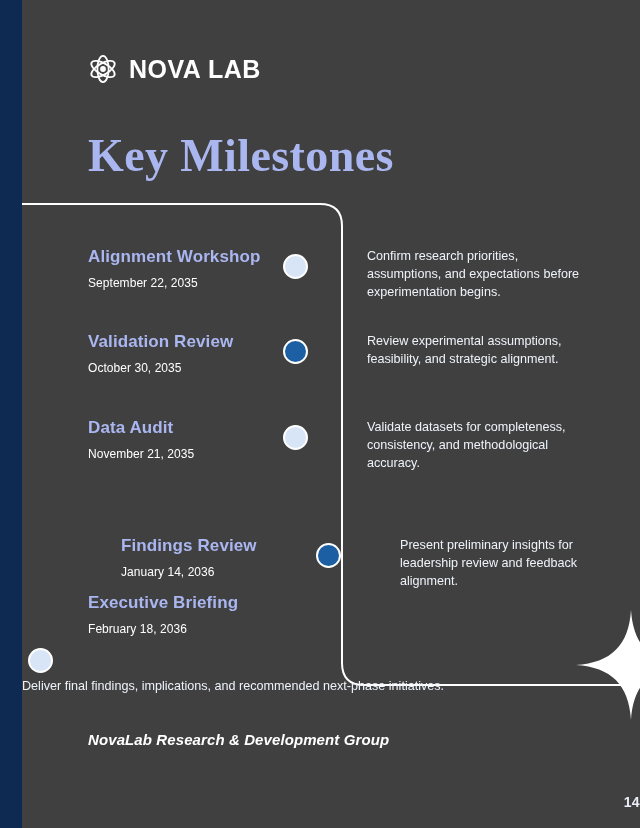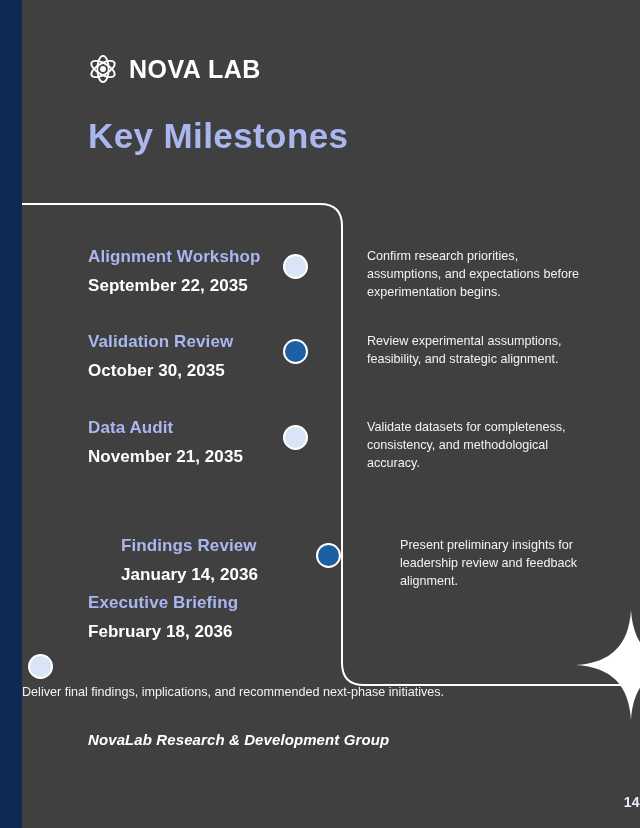--- a/index.html
+++ b/index.html
@@ -45,26 +45,27 @@
     font-weight: 700;
     letter-spacing: 0.5px;
     line-height: 1;
     font-family: "Liberation Sans", sans-serif;
   }
 
   
   .page-title {
     position: absolute;
     left: 66px;
-    top: 116px;
+    top: 130px;
     color: #aab6f0;
-    font-size: 35px;
+    font-size: 46px;
     font-weight: 700;
     letter-spacing: 0.4px;
     line-height: 1.15;
+    font-family: Liberation Serif, serif;
   }
 
   
   .timeline-path {
     position: absolute;
     left: 0;
     top: 0;
     width: 640px;
     height: 828px;
     pointer-events: none;
@@ -95,22 +96,22 @@
     color: #aab6f0;
     font-size: 17px;
     font-weight: 700;
     line-height: 1.2;
     letter-spacing: 0.1px;
     white-space: nowrap;
   }
   .row .date {
     margin-top: 9px;
     color: #ffffff;
-    font-size: 17px;
-    font-weight: 700;
+    font-size: 12px;
+    font-weight: 400;
     line-height: 1.2;
     letter-spacing: 0.05px;
     white-space: nowrap;
   }
   .row .node-col {
     width: 90px;
     display: flex;
     justify-content: flex-start;
     padding-left: 6px;
     padding-top: 11px;

